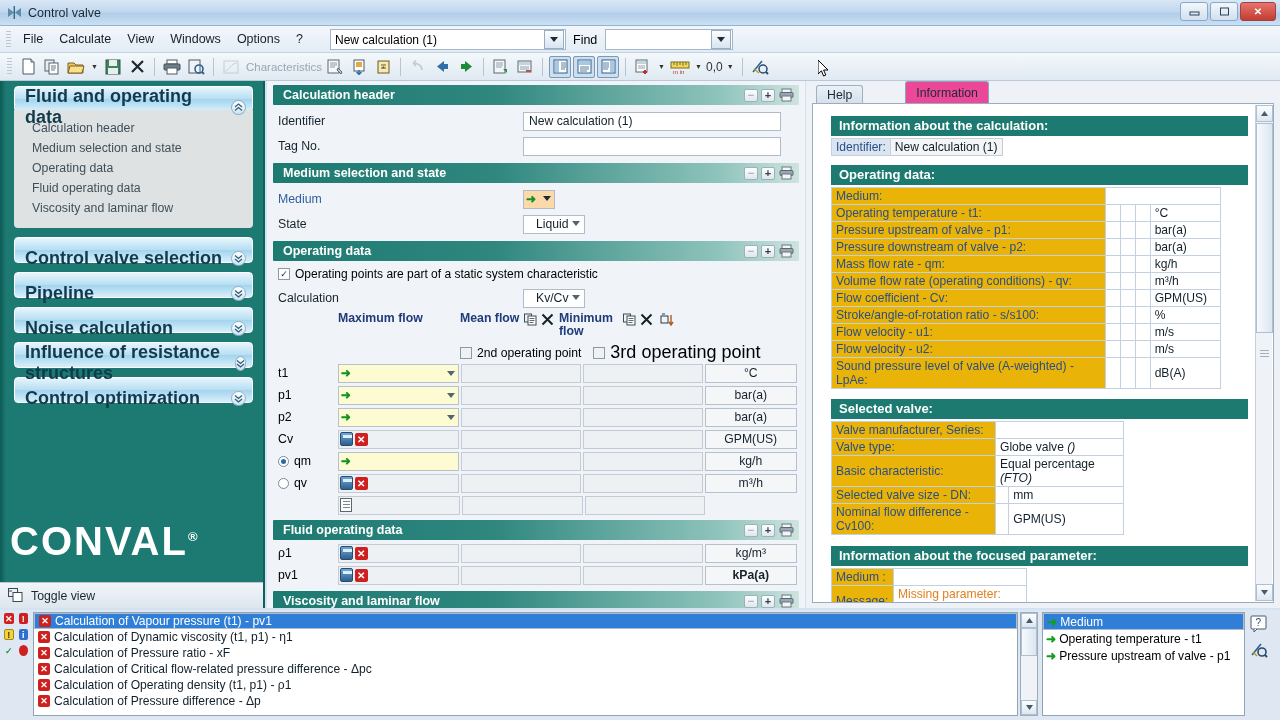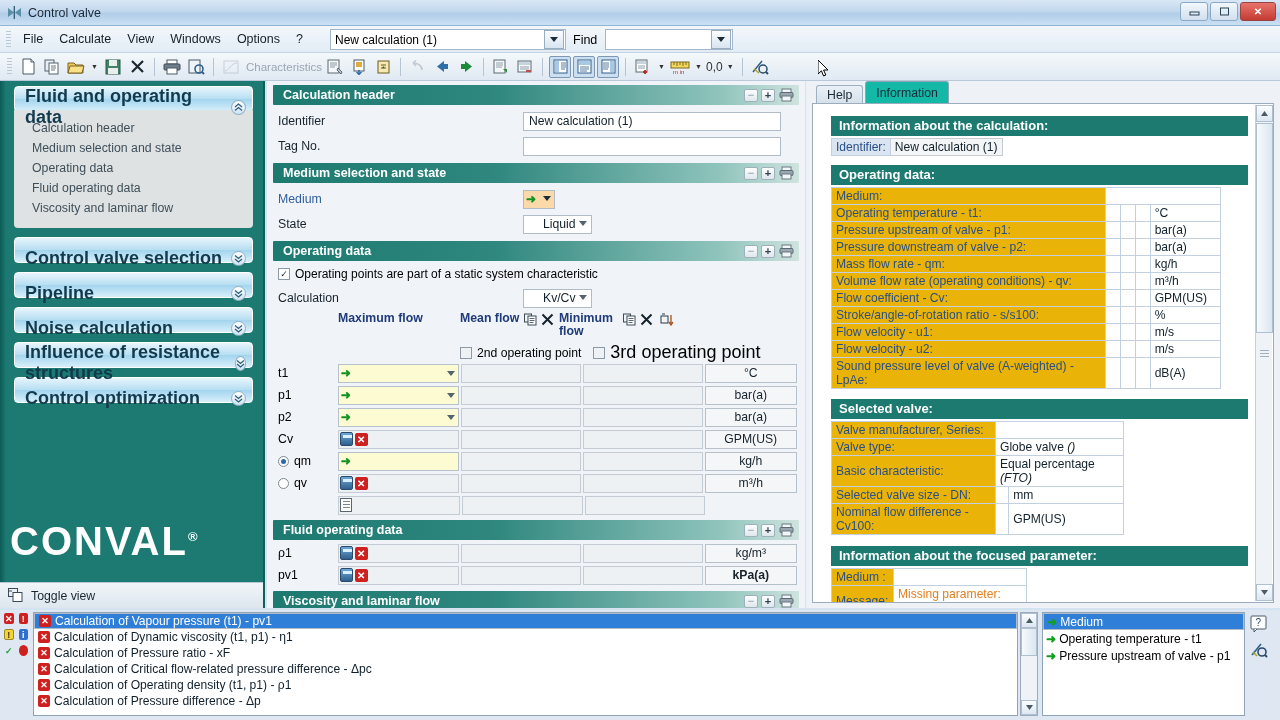--- a/index.html
+++ b/index.html
@@ -126,21 +126,21 @@
   .row{ display:flex; align-items:center; height:22px; margin:0 6px; }
   .rlabel{ width:250px; padding-left:5px; font-size:12.3px; color:#17242e;}
   .rlabel.blue{ color:#2f5f9e;}
   .inp{
     height:19px; background:#fff; border:1px solid #b0bcc7; font-size:12.2px;
     display:flex; align-items:center; padding-left:5px; color:#12212b;
   }
   .inp.wide{ width:258px; }
   .sel{
     height:19px; background:#fff; border:1px solid #b0bcc7; font-size:12.2px;
-    display:flex; align-items:center; padding-left:19px; color:#12212b; position:relative;
+    display:flex; align-items:center; padding-left:12px; color:#12212b; position:relative;
   }
   .sel .ar{ margin-left:auto; width:15px; display:flex;align-items:center;justify-content:center;
     font-size:7px; color:#33404b;}
   .sel.orange{ background:#fbd9a8; }
   .greenarrow{ color:#159321; font-size:12px; font-weight:bold; padding:0 3px 0 2px;}
   .chkrow{ display:flex;align-items:center; height:21px; margin:2px 6px 0 6px; padding-left:5px;}
   .chk{ width:12px;height:12px;border:1px solid #8c9aa6;background:#eef2f5;
     display:flex;align-items:center;justify-content:center;font-size:9px;color:#1d2b36;margin-right:5px;}
   .chk.on{ background:#fff; }
 
@@ -169,21 +169,21 @@
   .noteico:after{content:"";position:absolute;left:2px;top:2px;width:7px;height:1px;
     box-shadow:0 3px 0 #7b858e,0 6px 0 #7b858e; background:#7b858e;}
 
   
   .right{ position:absolute; left:806px; top:81px; width:474px; height:527px;
     background:#eef2f7; }
   .tabs{ display:flex; align-items:flex-end; height:22px; padding-left:10px; }
   .tab{ height:18px; padding:0 10px; font-size:12.3px; display:flex;align-items:center;
     border:1px solid #9fb0c0; border-bottom:none; border-radius:3px 3px 0 0;
     background:linear-gradient(180deg,#eaf0f6,#d6e1eb); color:#1c2a36; margin-right:2px;}
-  .tab.active{ height:22px; background:#14b8a6; border-color:#8fa4b6; font-weight:normal; }
+  .tab.active{ height:22px; background:#ec4899; border-color:#8fa4b6; font-weight:normal;margin-left:40px; }
   .infowrap{ position:absolute; left:812px; top:103px; width:462px; height:500px;
     background:#fff; border:1px solid #9aacbd; }
   .infoinner{ position:absolute; left:0;top:0; width:441px; height:498px; overflow:hidden;
     padding:12px 6px 0 18px;}
   .ihdr{ background:#1d7a71; color:#fff; font-weight:bold; font-size:13px;
     padding:2px 0 3px 8px; margin-bottom:2px;}
   .itable{ border-collapse:collapse; }
   .itable td{ font-size:12.1px; padding:1px 4px; color:#1f3f6e; height:17px;}
   .itable td.lab{ background:#eab308; border:1px solid #c2d0e2; color:#2a4f87; }
   .itable td.val{ background:#fff; border:1px solid #c2d0e2; color:#12212b; }

